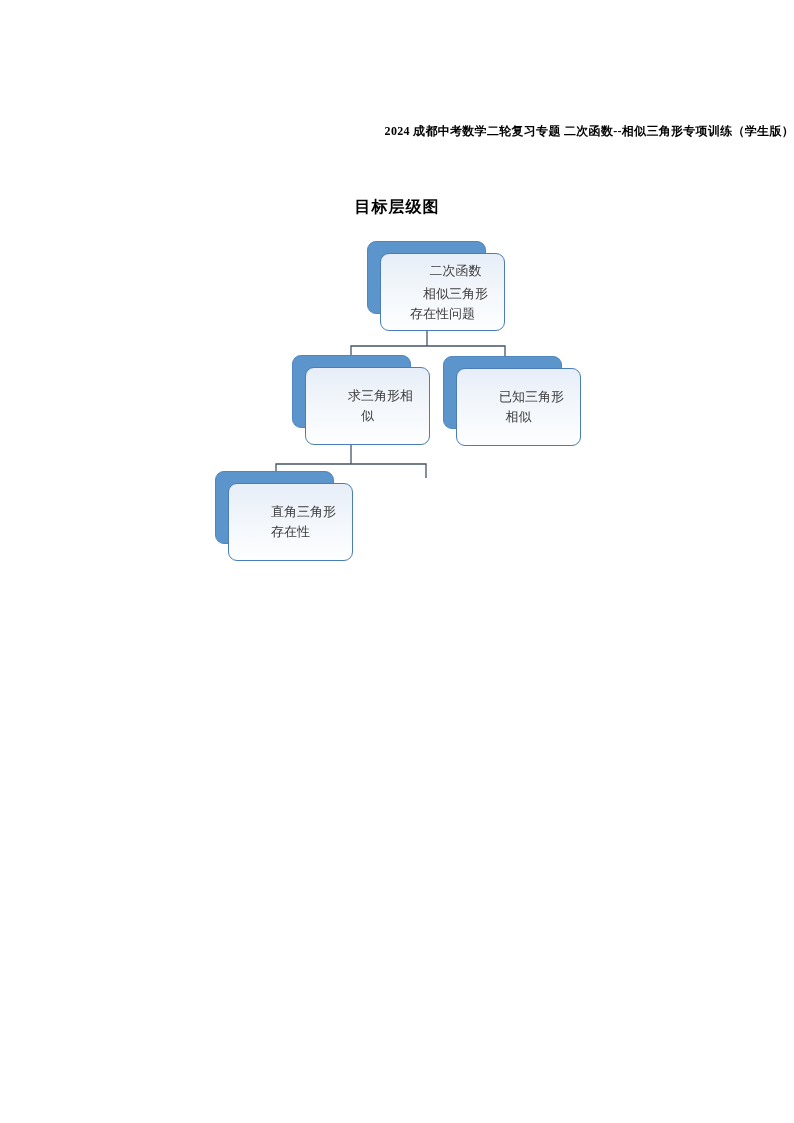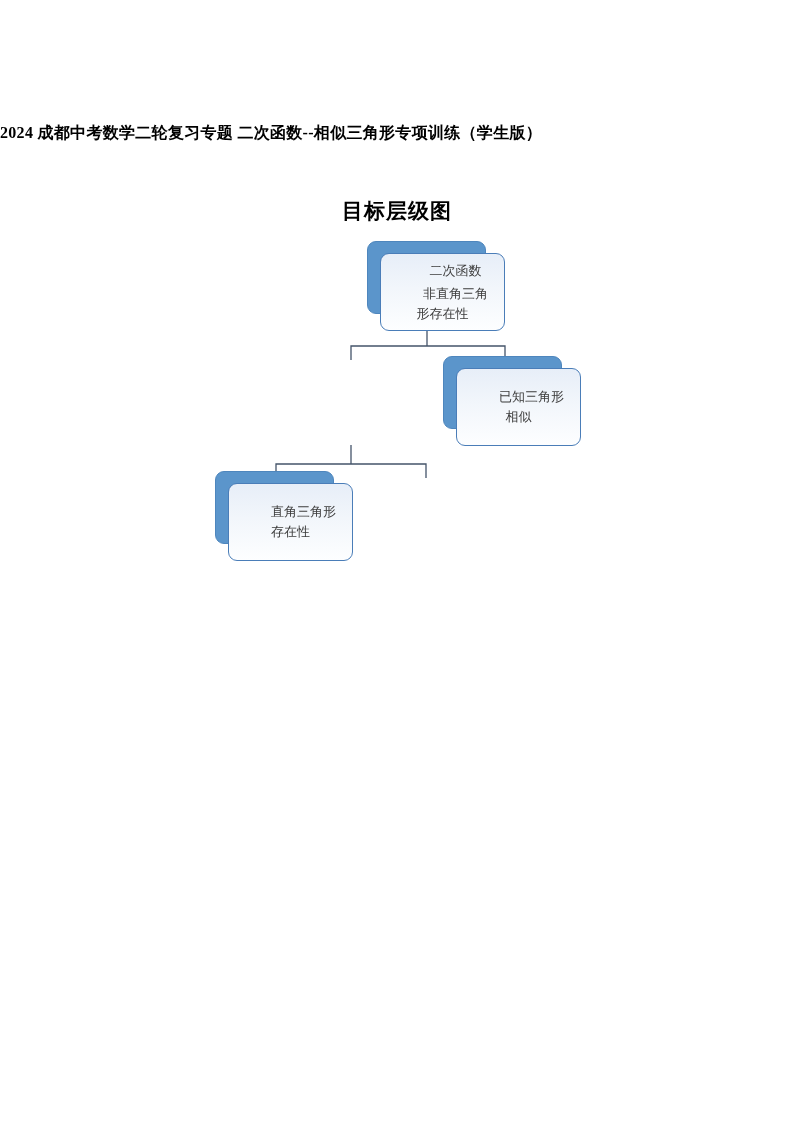--- a/index.html
+++ b/index.html
@@ -10,36 +10,36 @@
     margin: 0 auto;
     background: #ffffff;
     overflow: hidden;
     font-family: "Liberation Sans", sans-serif;
   }
   .doc-title {
     position: absolute;
     top: 123px;
     left: 0;
     right: 0;
-    text-align: left;
+    text-align: right;
     font-family: "Liberation Serif", serif;
     font-weight: bold;
-    font-size: 16px;
+    font-size: 12px;
     color: #000000;
     letter-spacing: 0.3px;
     white-space: nowrap;
   }
   .section-heading {
     position: absolute;
     top: 197px;
     left: 0;
     right: 0;
     text-align: center;
     font-weight: bold;
-    font-size: 21px;
+    font-size: 16px;
     color: #000000;
     letter-spacing: 1px;
   }
   .diagram {
     position: absolute;
     inset: 0;
   }
   .connector-svg {
     position: absolute;
     left: 0;
@@ -110,24 +110,30 @@
       <polyline points="351,360 351,346 505,346 505,360"></polyline>
 
       <polyline points="351,445 351,464"></polyline>
       <polyline points="276,478 276,464 426,464 426,478"></polyline>
     </svg>
 
     <div class="node" style="left:380px; top:253px;">
       <div class="node-back"></div>
       <div class="node-front">
         <div class="node-line">二次函数</div>
-        <div class="node-line">非直角三角形存在性</div>
+        <div class="node-line">相似三角形存在性问题</div>
       </div>
     </div>
 
+    <div class="node" style="left:305px; top:367px;">
+      <div class="node-back"></div>
+      <div class="node-front">
+        <div class="node-line">求三角形相似</div>
+      </div>
+    </div>
 
     <div class="node" style="left:456px; top:368px;">
       <div class="node-back"></div>
       <div class="node-front">
         <div class="node-line">已知三角形相似</div>
       </div>
     </div>
 
     <div class="node" style="left:228px; top:483px;">
       <div class="node-back"></div>

